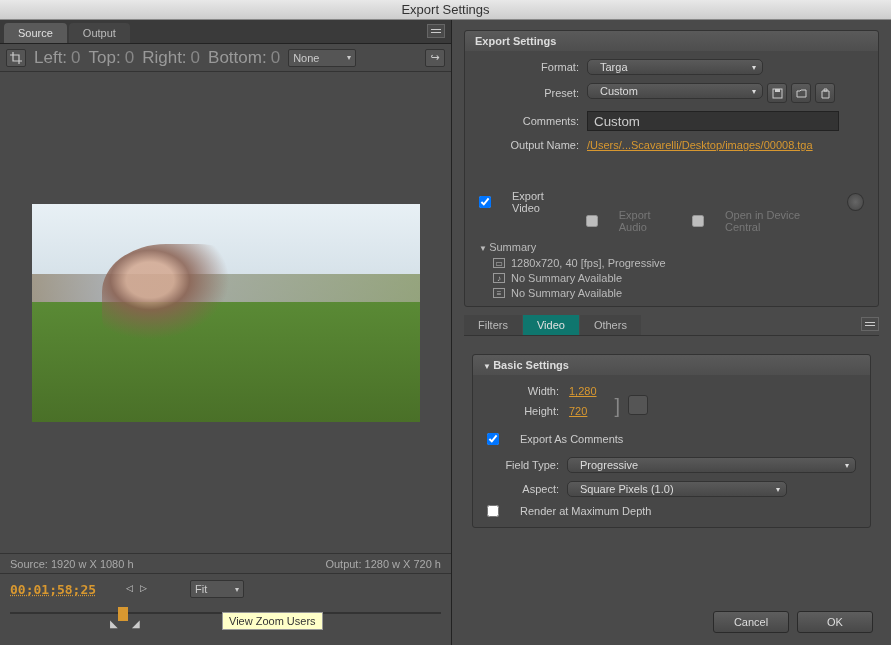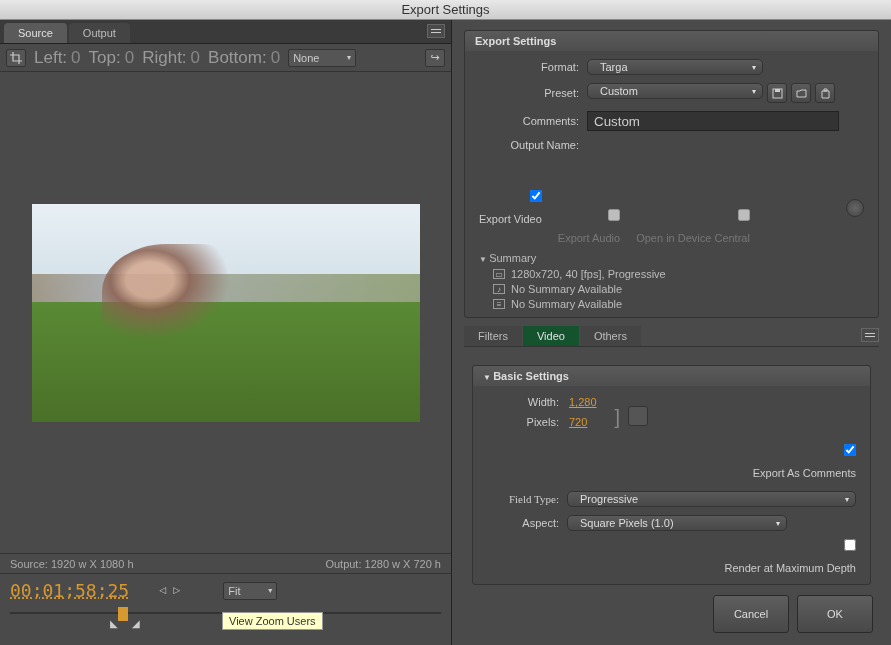--- a/index.html
+++ b/index.html
@@ -32,21 +32,21 @@
     .preview-img { width: 388px; height: 218px; background: linear-gradient(to bottom, #d8e8f0 0%, #d8e8f0 45%, #6a9850 45%, #4a7a30 100%); position: relative; overflow: hidden; }
     .sky { position: absolute; top: 0; left: 0; right: 0; height: 98px; background: linear-gradient(#e8f0f5, #d0dde5); }
     .trees { position: absolute; top: 70px; left: 0; right: 0; height: 30px; background: linear-gradient(to right, #8a7a60 0%, #999 20%, #7a8a50 100%); opacity: 0.7; }
     .grass { position: absolute; top: 98px; left: 0; right: 0; bottom: 0; background: linear-gradient(#5a8a35, #4a7028); }
     .figure { position: absolute; top: 40px; left: 70px; width: 160px; height: 120px; background: radial-gradient(ellipse at 30% 30%, #d4a890 15%, #8a6050 25%, transparent 50%); opacity: 0.85; border-radius: 40%; }
     
     .size-bar { height: 20px; display: flex; justify-content: space-between; padding: 0 10px; align-items: center; color: #aaa; border-top: 1px solid #333; background: #4a4a4a; }
     
     .timeline-area { height: 72px; background: #4a4a4a; border-top: 1px solid #333; padding: 6px 10px; position: relative; }
     .tc-row { display: flex; align-items: center; gap: 30px; }
-    .timecode { color: #d89830; font-size: 18px; font-family: monospace; text-decoration: underline dotted; }
+    .timecode { color: #d89830; font-size: 13px; font-family: monospace; text-decoration: underline dotted; font-weight: bold; }
     .tc-arrows { display: flex; gap: 2px; }
     .arrow-btn { width: 12px; height: 12px; color: #ccc; cursor: pointer; font-size: 9px; }
     .fit-dd { width: 54px; height: 18px; background: #555; border: 1px solid #333; color: #ccc; font-size: 11px; padding: 0 4px; display: flex; align-items: center; position: relative; border-radius: 2px; margin-left: 8px; }
     .fit-dd::after { content: "▾"; position: absolute; right: 4px; font-size: 8px; }
     .tooltip { position: absolute; background: #ffffc8; color: #333; padding: 2px 6px; border: 1px solid #999; font-size: 11px; left: 222px; top: 38px; }
     .slider-track { position: absolute; top: 30px; left: 10px; right: 10px; height: 18px; }
     .slider-line { position: absolute; top: 8px; left: 0; right: 0; height: 2px; background: #333; }
     .slider-handle { position: absolute; top: 3px; left: 108px; width: 10px; height: 14px; background: #d89830; }
     .in-marker { position: absolute; top: 14px; left: 100px; color: #ccc; font-size: 10px; }
     .out-marker { position: absolute; top: 14px; left: 122px; color: #ccc; font-size: 10px; }
@@ -59,46 +59,46 @@
     .form-label { width: 100px; text-align: right; color: #ccc; margin-right: 8px; }
     .form-ctrl { flex: 1; display: flex; gap: 4px; }
     .select-box { flex: 1; max-width: 176px; height: 16px; background: linear-gradient(#5a5a5a, #484848); border: 1px solid #333; color: #ddd; padding: 0 12px; display: flex; align-items: center; position: relative; border-radius: 5px; cursor: pointer; }
     .select-box::after { content: "▾"; position: absolute; right: 6px; font-size: 8px; }
     .select-box.wide { max-width: 290px; }
     .icon-btn { width: 20px; height: 20px; background: linear-gradient(#5a5a5a, #484848); border: 1px solid #333; border-radius: 3px; cursor: pointer; display: flex; align-items: center; justify-content: center; color: #ccc; font-size: 10px; }
     .text-input { flex: 1; max-width: 252px; height: 20px; background: #333; border: 1px solid #222; color: #ccc; padding: 0 6px; }
     .link-text { color: #d89830; text-decoration: underline; cursor: pointer; font-size: 11px; }
     
     .check-row { display: flex; align-items: center; gap: 16px; padding: 4px 14px; }
-    .chk { display: flex; align-items: flex-end; gap: 11px; color: #ccc; flex-direction: column; }
+    .chk { display: flex; align-items: center; gap: 21px; color: #ccc; }
     .chk.disabled { color: #777; margin-top: 38px; }
     .chk input { width: 12px; height: 12px; }
     .round-btn { width: 18px; height: 18px; border-radius: 50%; background: radial-gradient(#666, #444); border: 1px solid #333; cursor: pointer; margin-left: auto; }
     
     .summary { padding: 4px 14px; }
     .summary-head { color: #bbb; margin-bottom: 4px; cursor: pointer; }
     .summary-head::before { content: "▼ "; font-size: 8px; }
     .summary-line { display: flex; align-items: center; gap: 6px; color: #bbb; margin: 3px 0 3px 14px; font-size: 11px; }
     .summary-icon { width: 12px; height: 10px; border: 1px solid #999; font-size: 8px; display: flex; align-items: center; justify-content: center; }
     
     .video-section { margin: 10px 12px; }
     .basic-body { padding: 10px 14px; }
     .dim-row { display: flex; align-items: center; margin-bottom: 8px; }
     .dim-label { width: 72px; text-align: right; color: #ccc; margin-right: 10px; }
     .dim-val { color: #d89830; text-decoration: underline; cursor: text; }
     .bracket { margin-left: 18px; color: #888; font-size: 20px; position: relative; top: 10px; }
     .link-box { width: 20px; height: 20px; background: #555; border: 1px solid #333; border-radius: 3px; margin-left: 8px; position: relative; top: 10px; cursor: pointer; }
     
     .button-row { position: absolute; bottom: 12px; right: 18px; display: flex; gap: 8px; }
-    .btn { width: 76px; height: 38px; background: linear-gradient(#5e5e5e, #484848); border: 1px solid #2a2a2a; border-radius: 3px; color: #ddd; cursor: pointer; font-size: 11px; }
+    .btn { width: 76px; height: 22px; background: linear-gradient(#5e5e5e, #484848); border: 1px solid #2a2a2a; border-radius: 3px; color: #ddd; cursor: pointer; font-size: 11px; }
     
     .right-tabs { margin: 8px 12px 0 12px; }
     .sub-tab-bar { display: flex; border-bottom: 1px solid #333; position: relative; }
     .sub-tab { padding: 4px 14px; background: #444; color: #bbb; cursor: pointer; margin-right: 1px; font-size: 11px; }
-    .sub-tab.active { background: #14532d; color: #e0e0e0; text-align: center; }
+    .sub-tab.active { background: #0f766e; color: #e0e0e0; text-align: center; }
   </style>
 </head>
 <body>
 
 <div class="titlebar">Export Settings</div>
 
 <div class="columns">
 
   <div class="left">
     <div class="tab-bar">
@@ -198,20 +198,23 @@
           </div>
         </div>
         <div class="form-row">
           <div class="form-label">Comments:</div>
           <div class="form-ctrl">
               <input class="text-input" value="Custom" style="">
             </div>
         </div>
         <div class="form-row">
           <div class="form-label">Output Name:</div>
+          <div class="form-ctrl">
+              <span class="link-text">/Users/...Scavarelli/Desktop/images/00008.tga</span>
+            </div>
         </div>
       </div>
       <div class="check-row">
         <label class="chk">
             <input type="checkbox" checked="" style="">
             <span>Export Video</span>
           </label>
         <label class="chk disabled">
             <input type="checkbox" disabled="" style="">
             <span>Export Audio</span>
@@ -252,33 +255,33 @@
       <div class="export-section" style="margin:8px;">
         <div class="section-header"><span style="font-size:8px;">▼ </span><span>Basic Settings</span></div>
         <div class="basic-body">
           <div style="display:flex;align-items:flex-start;">
             <div>
               <div class="dim-row">
                   <span class="dim-label">Width:</span>
                   <span class="dim-val">1,280</span>
                 </div>
               <div class="dim-row">
-                  <span class="dim-label">Pixels:</span>
+                  <span class="dim-label">Height:</span>
                   <span class="dim-val">720</span>
                 </div>
             </div>
             <span class="bracket">]</span>
             <div class="link-box"></div>
           </div>
           <label class="chk" style="margin:8px 0 12px 0;">
               <input type="checkbox" checked="" style="">
               <span>Export As Comments</span>
             </label>
           <div class="form-row">
-              <div class="form-label" style="width:72px;font-family:Liberation Serif, serif;">Field Type:</div>
+              <div class="form-label" style="width:72px;">Field Type:</div>
               <div class="form-ctrl">
                 <div class="select-box wide">Progressive</div>
               </div>
             </div>
           <div class="form-row">
               <div class="form-label" style="width:72px;">Aspect:</div>
               <div class="form-ctrl">
                 <div class="select-box" style="max-width:220px;">Square Pixels (1.0)</div>
               </div>
             </div>

